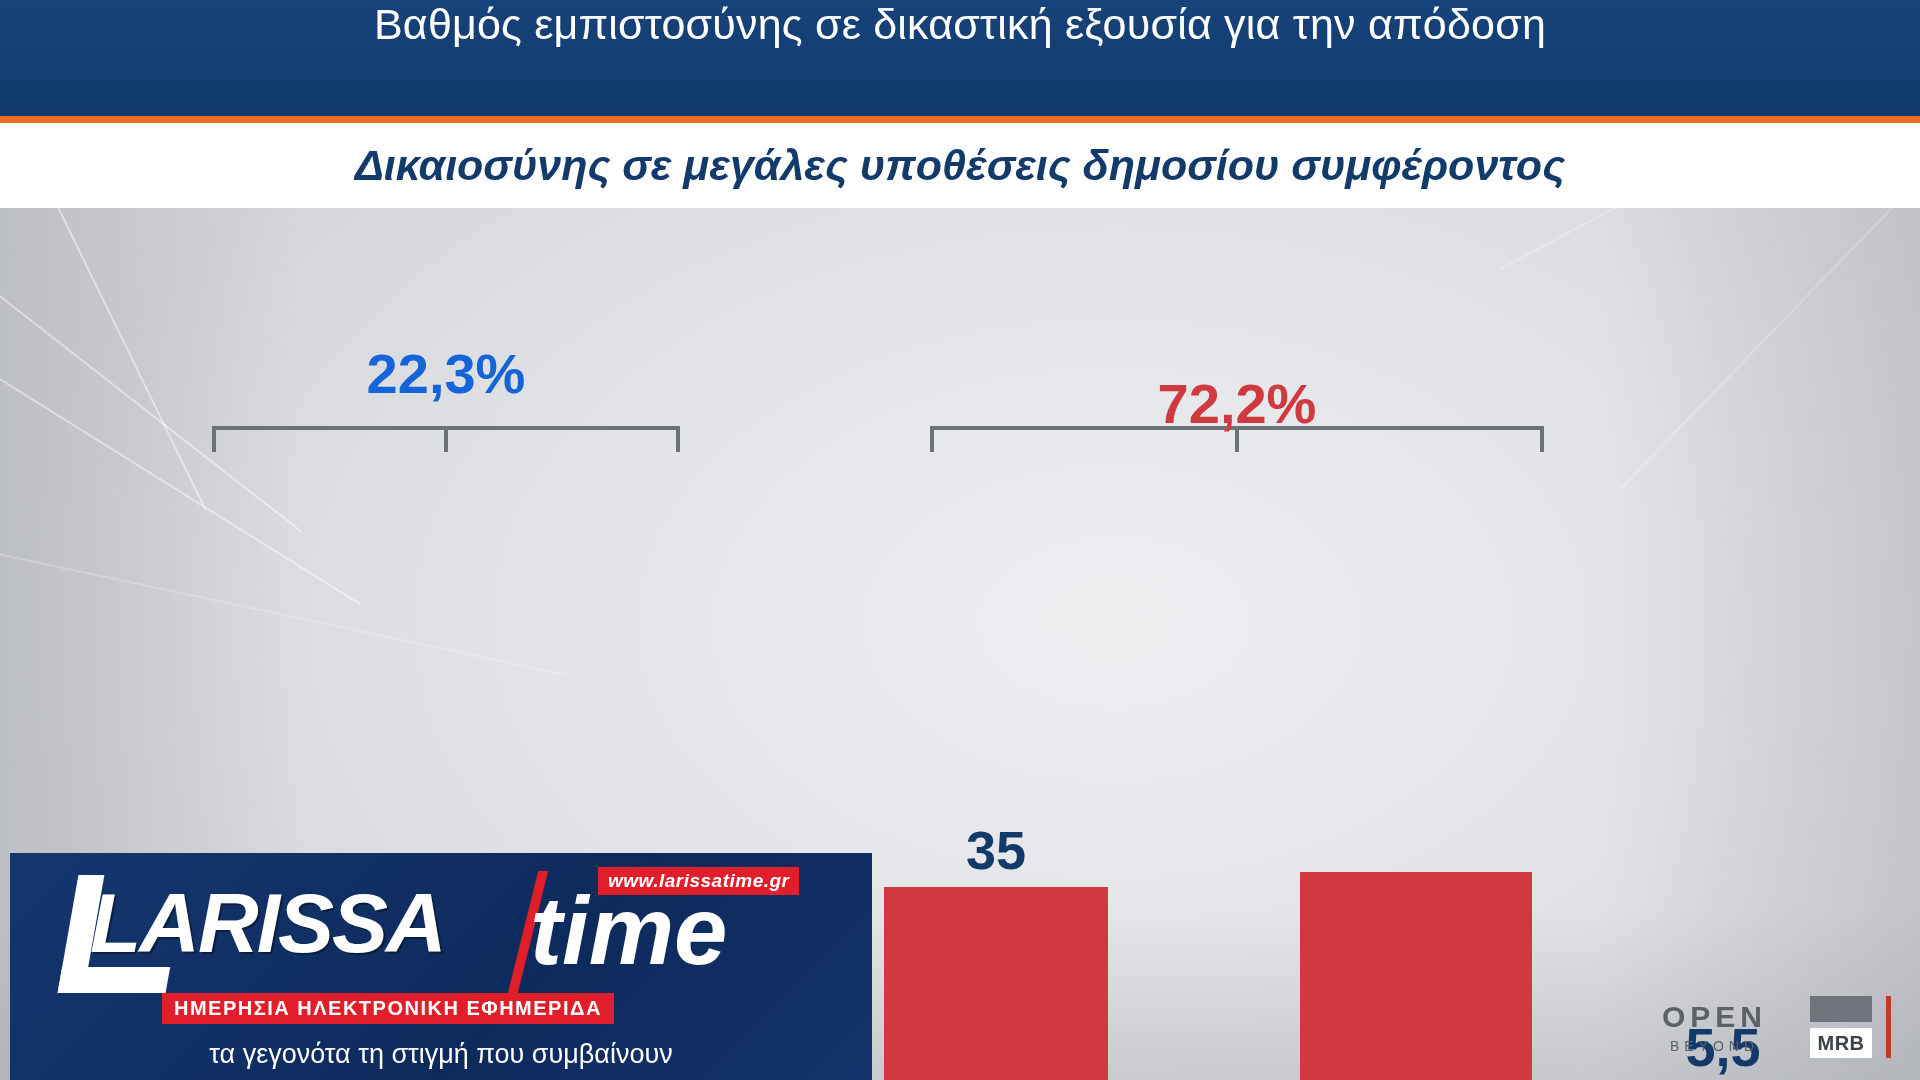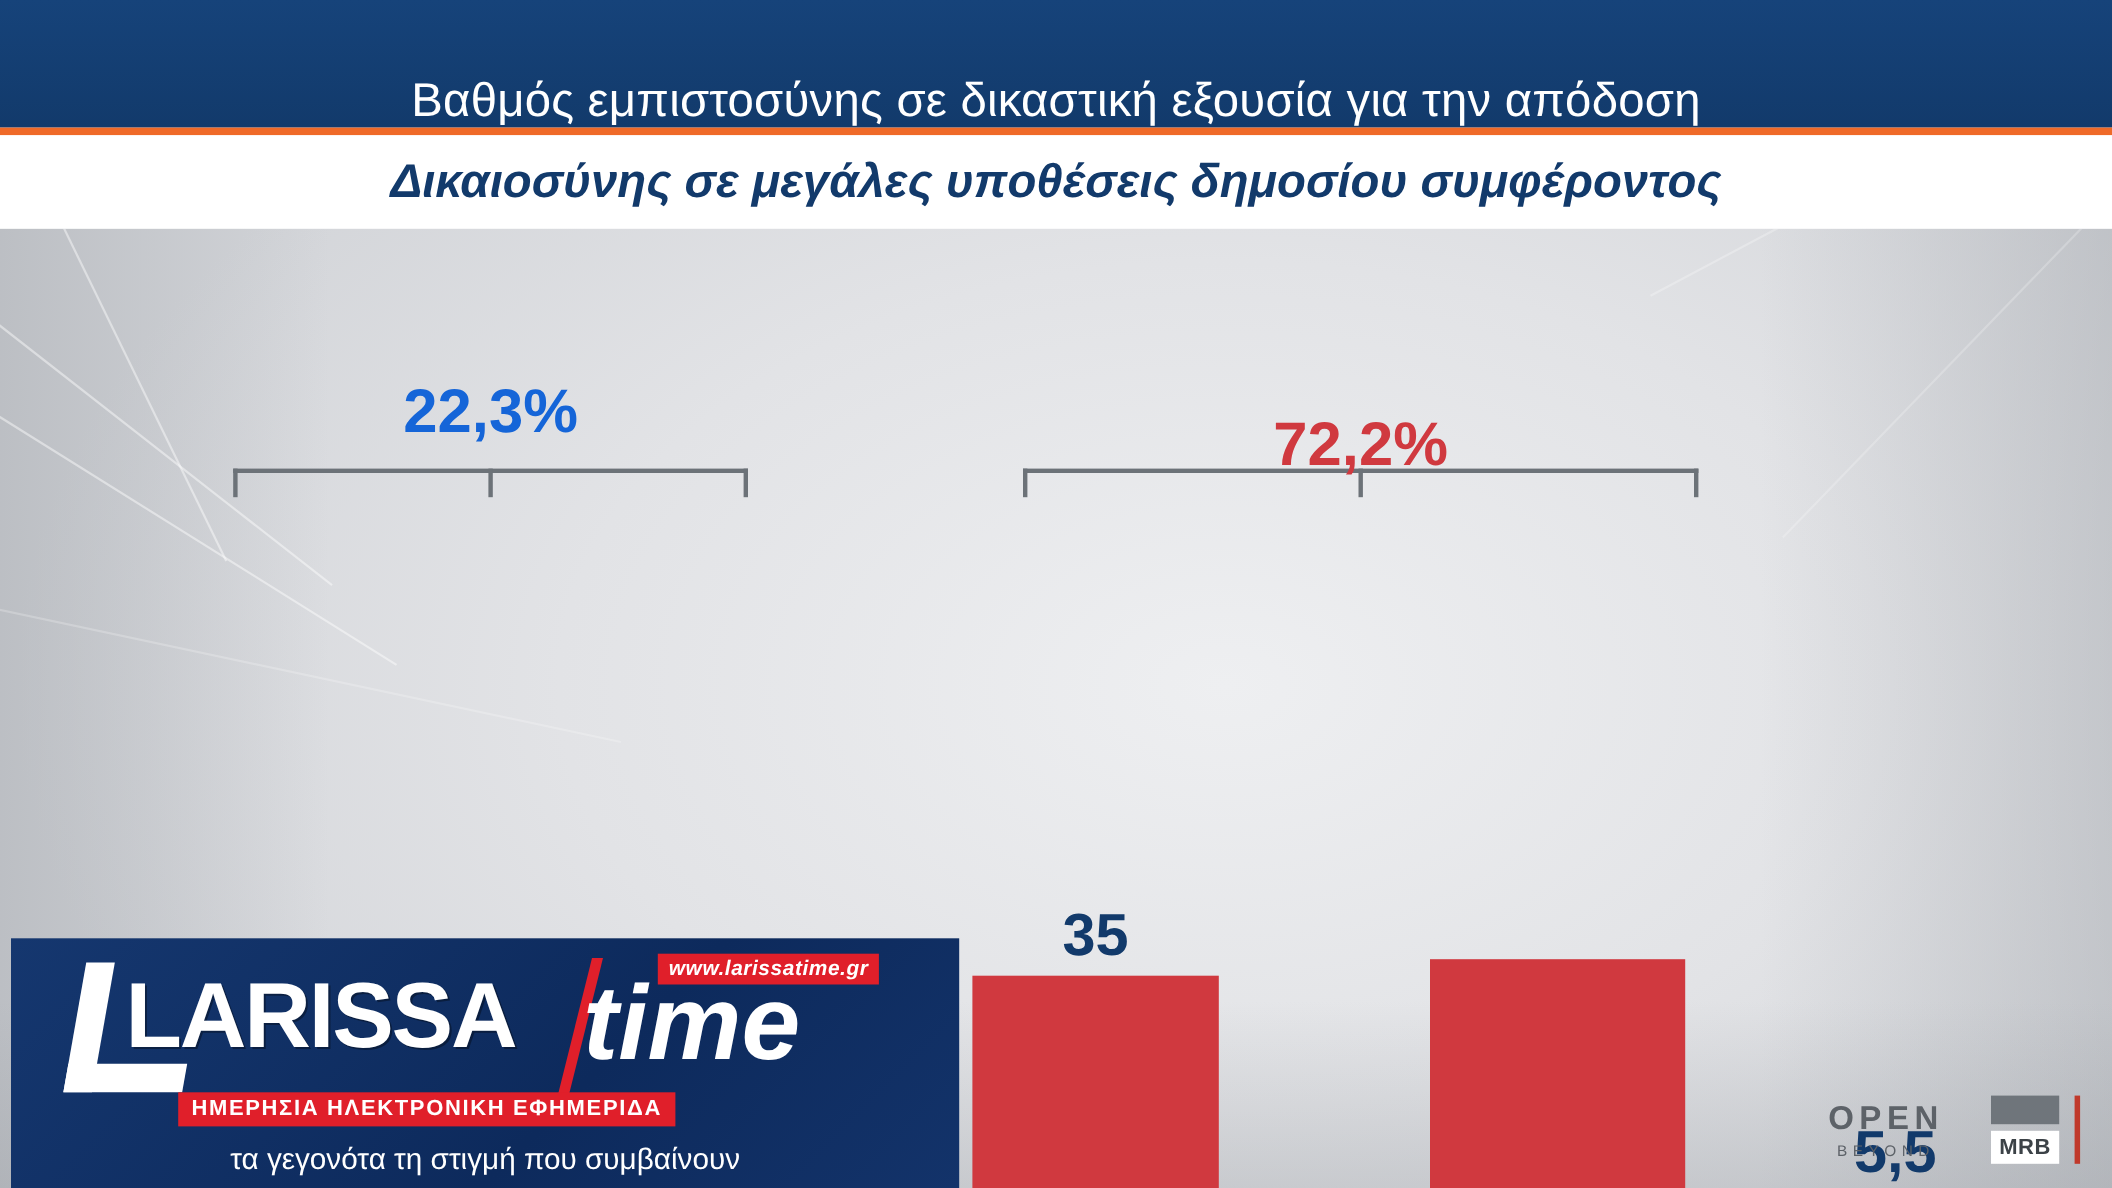--- a/index.html
+++ b/index.html
@@ -11,21 +11,21 @@
     position: relative;
   }
 
   
   .header-top {
     position: absolute;
     left: 0; top: 0;
     width: 1920px; height: 116px;
     background: #123a6b;
     background: linear-gradient(180deg, #16437a 0%, #123a6b 100%);
-    display: flex; align-items: flex-end; justify-content: center;
+    display: flex; align-items: flex-start; justify-content: center;
   }
   .header-top-text {
     color: #ffffff;
     font-size: 43px;
     font-weight: 400;
     letter-spacing: 0.2px;
     white-space: nowrap;
   }
   .header-rule {
     position: absolute;
@@ -110,24 +110,24 @@
     background: #0f2f63;
     background: linear-gradient(135deg, #15376f 0%, #0d2a5c 60%, #13336a 100%);
     overflow: hidden;
   }
   .logo-word {
     position: absolute;
     left: 80px; top: 28px;
     color: #ffffff;
     font-size: 84px;
     font-weight: bold;
+    font-style: italic;
     letter-spacing: -2px;
     line-height: 1;
     text-shadow: 2px 2px 0 rgba(0,0,0,.35);
-    margin-left: 24px;
   }
   .logo-bigL {
     position: absolute;
     left: 58px; top: 22px;
     width: 108px; height: 118px;
     border-left: 26px solid #fff;
     border-bottom: 26px solid #fff;
     transform: skewX(-10deg);
   }
   .logo-time {

